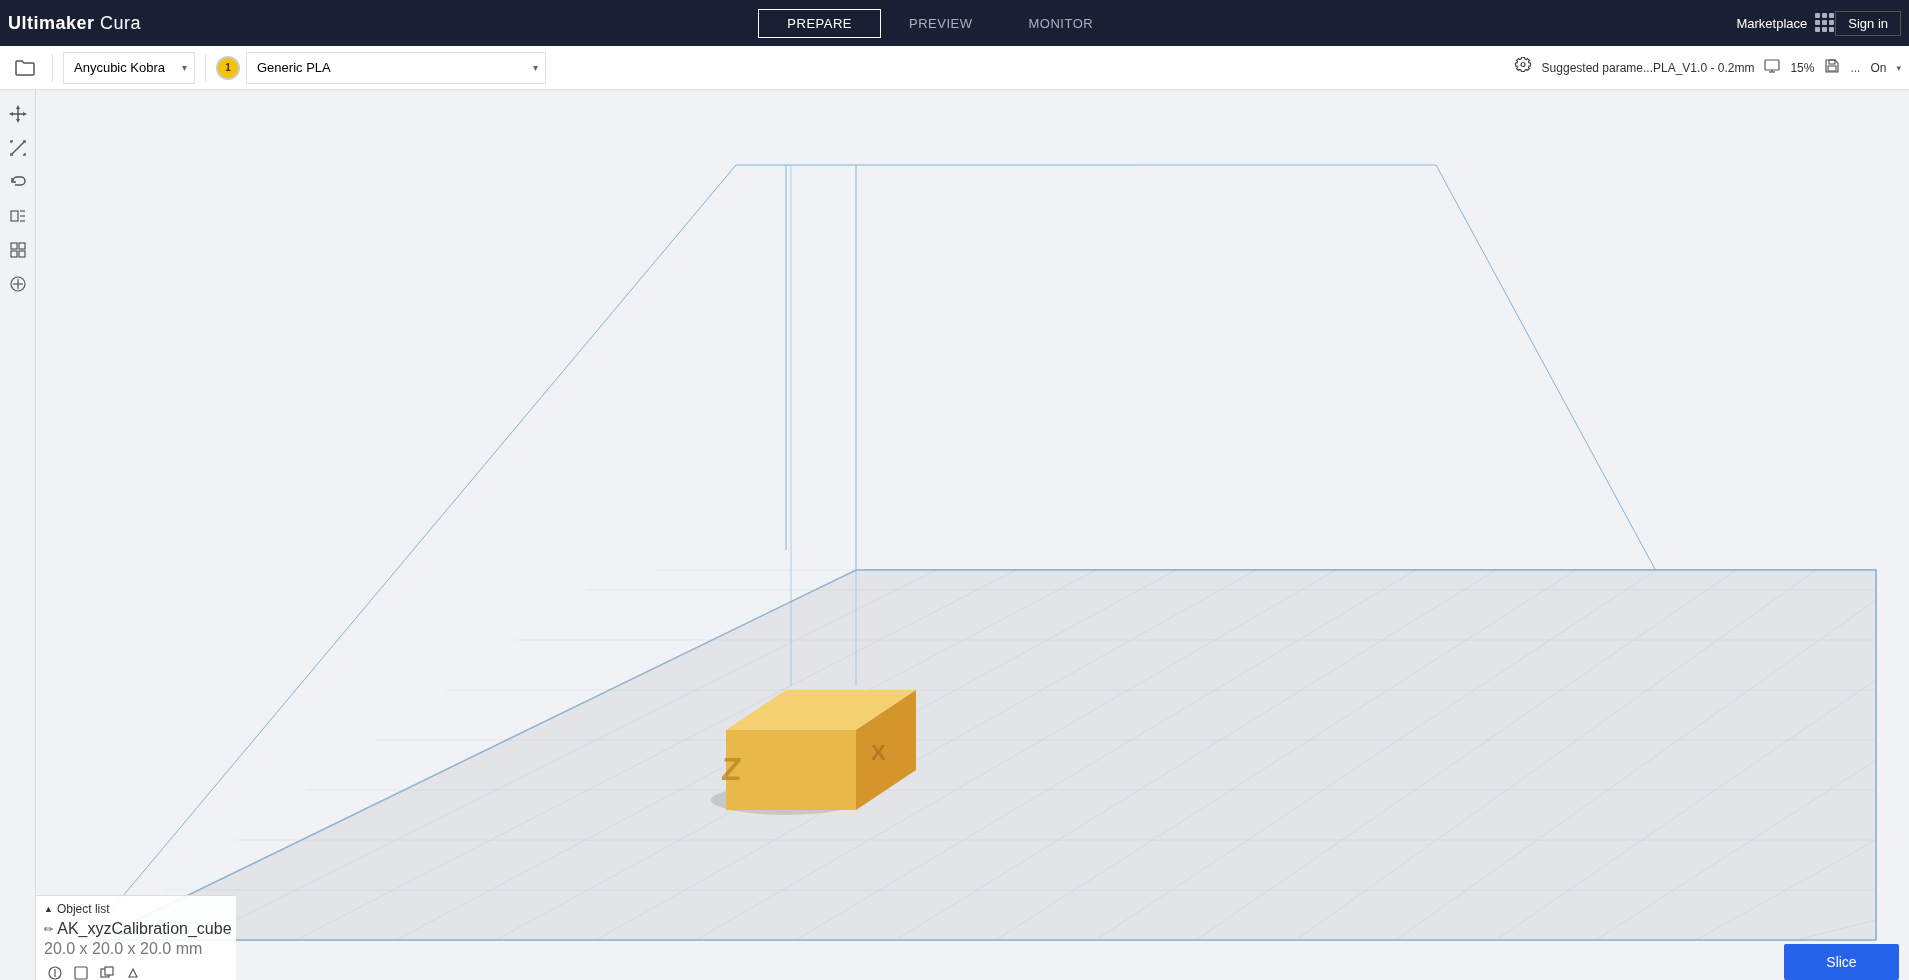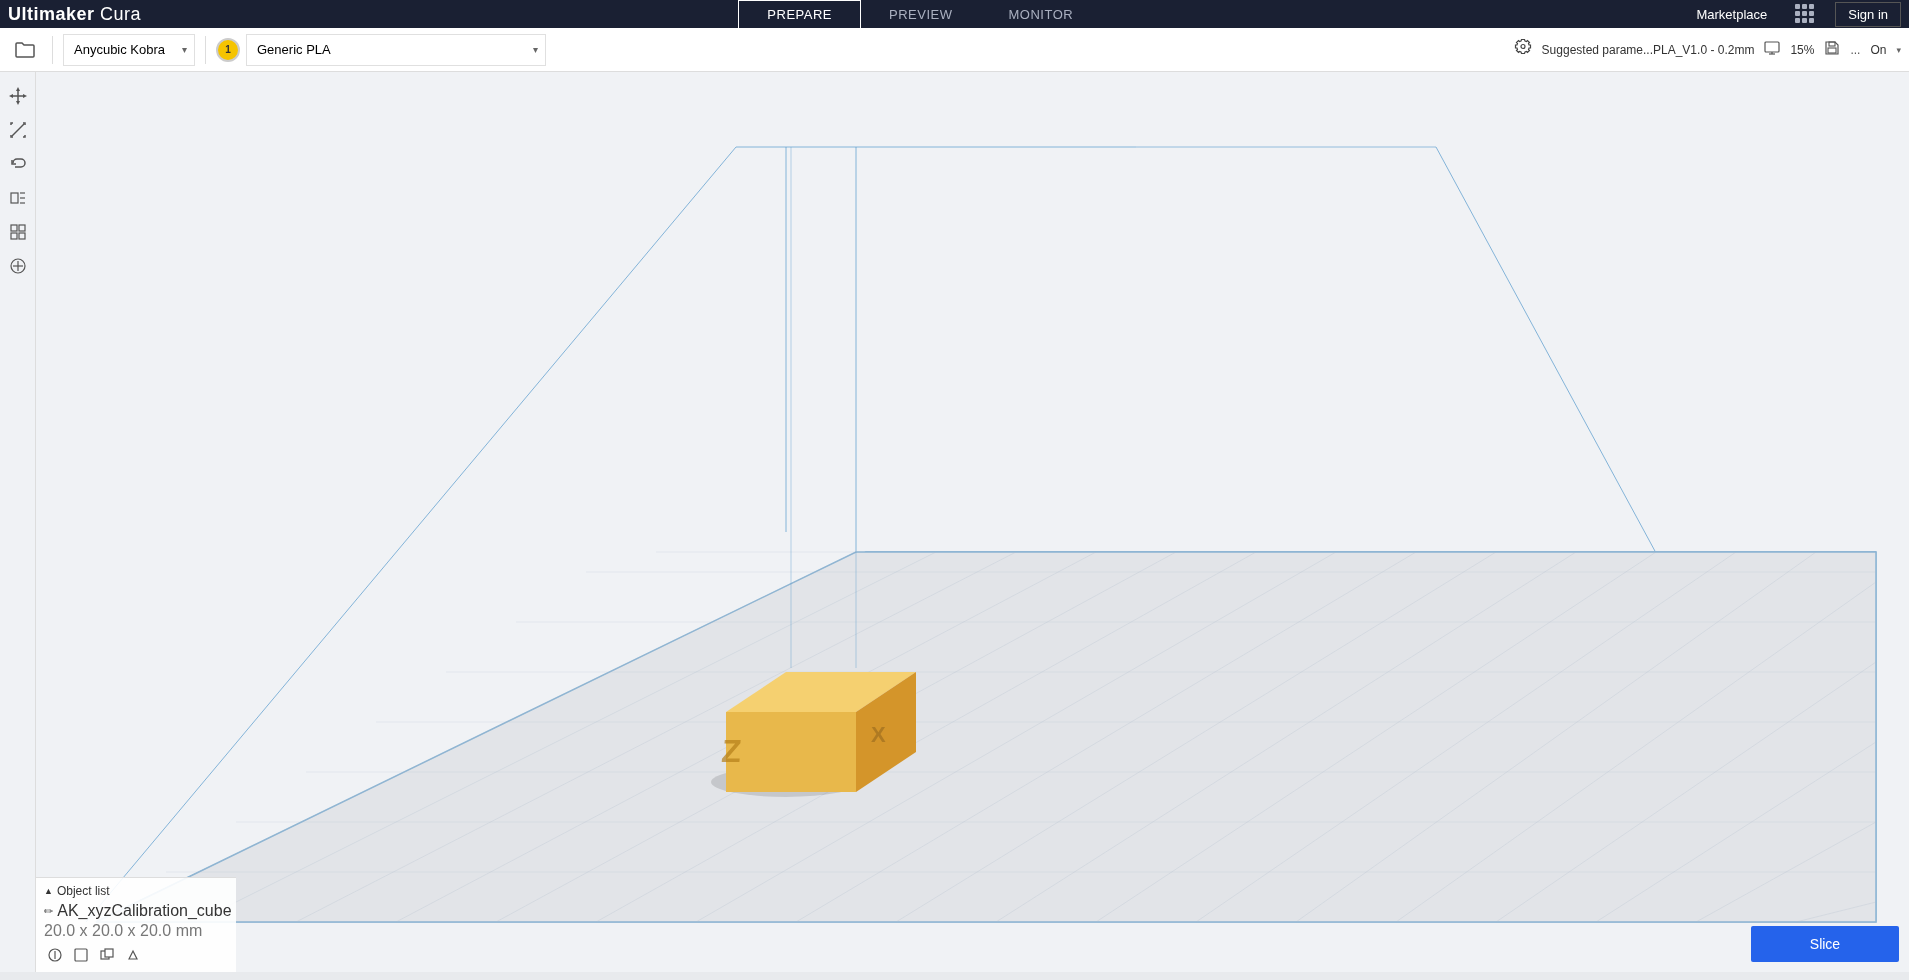--- a/index.html
+++ b/index.html
@@ -1,21 +1,21 @@
 <!DOCTYPE html>
 <html><head>
   <meta charset="utf-8">
   <style>
     * { margin: 0; padding: 0; box-sizing: border-box; }
     body { width: 1909px; height: 980px; overflow: hidden; font-family: 'Segoe UI', Arial, sans-serif; background: #e8eaed; }
 
     
     #topbar {
       width: 100%;
-      height: 28px;
+      height: 46px;
       background: #1a2033;
       display: flex;
       align-items: center;
       padding: 0 8px;
       gap: 8px;
     }
     #logo {
       color: white;
       font-size: 18px;
       font-weight: 300;
@@ -41,21 +41,21 @@
       background: none;
     }
     .nav-tab.active {
       border: 1px solid #fff;
       color: #fff;
       background: transparent;
     }
     .nav-right {
       display: flex;
       align-items: center;
-      gap: 20px;
+      gap: 0;
       margin-left: auto;
     }
     #marketplace-btn {
       color: white;
       font-size: 13px;
       background: none;
       border: none;
       cursor: pointer;
       padding: 4px 8px;
     }
@@ -270,21 +270,21 @@
       cursor: pointer;
       font-size: 13px;
       color: #555;
     }
 
     
     #slice-btn {
       position: absolute;
       bottom: 10px;
       right: 10px;
-      width: 148px;
+      width: 115px;
       height: 36px;
       background: #2563eb;
       color: white;
       font-size: 14px;
       font-weight: 500;
       border: none;
       cursor: pointer;
       border-radius: 2px;
     }
 

